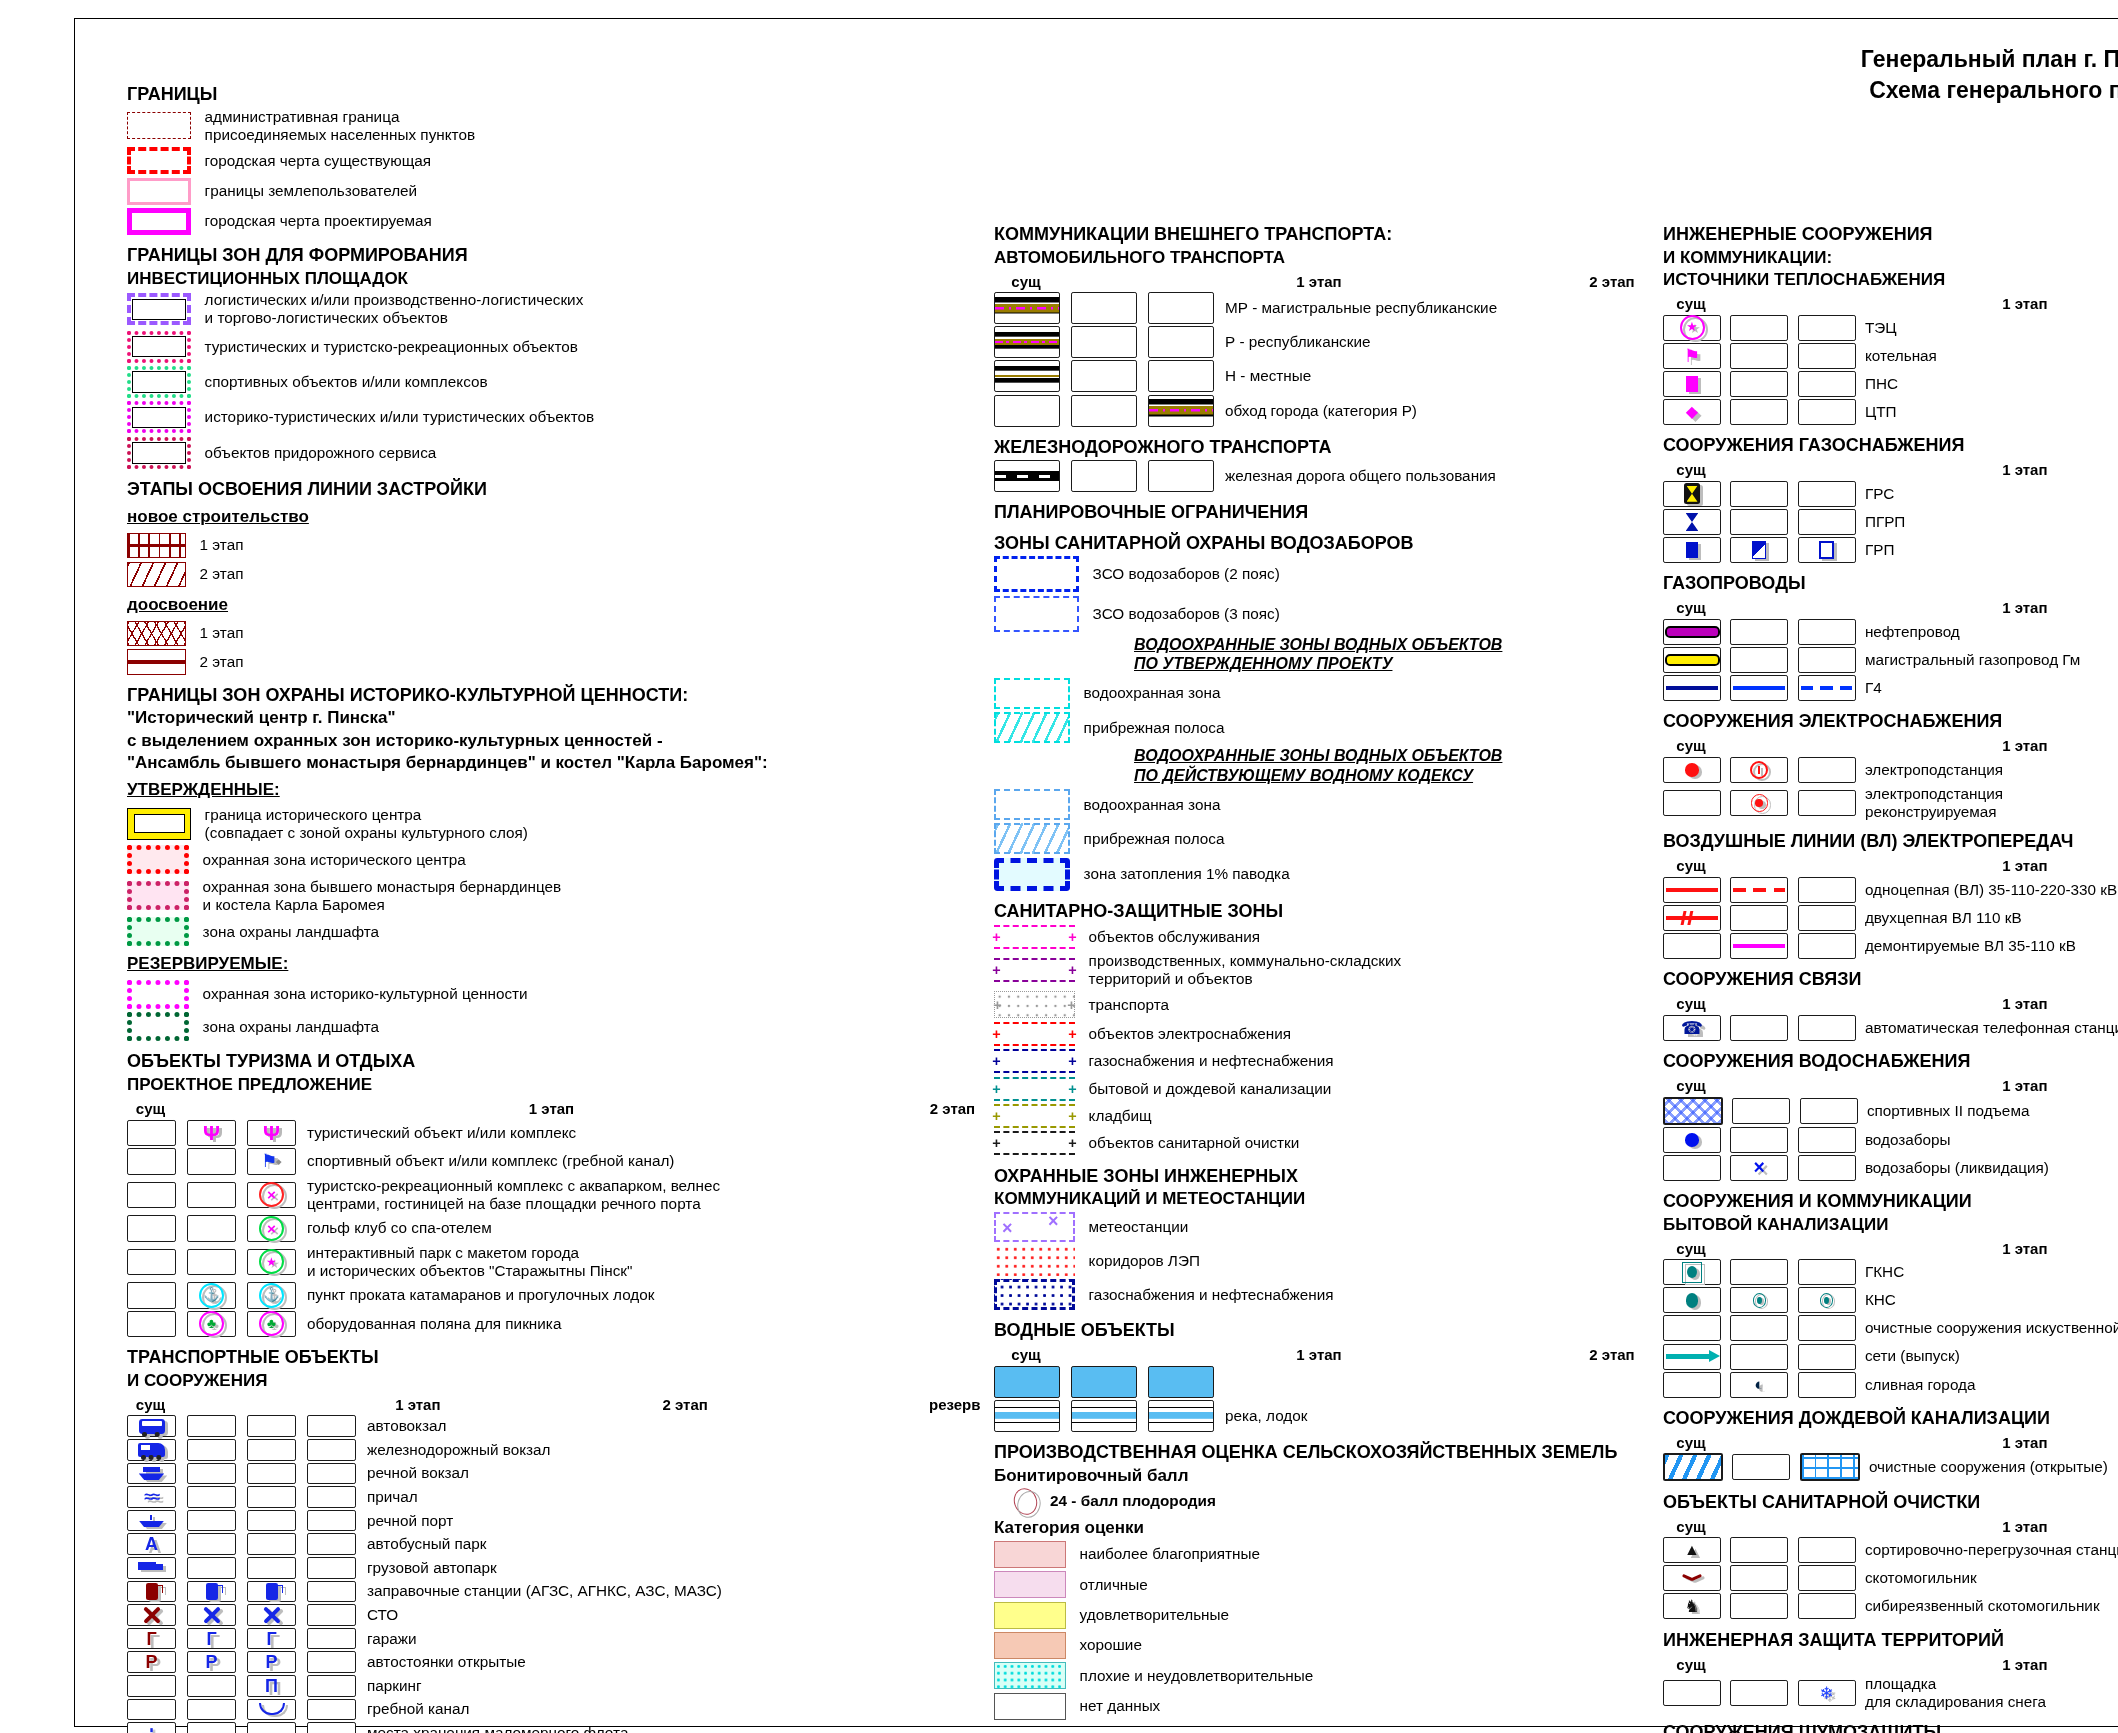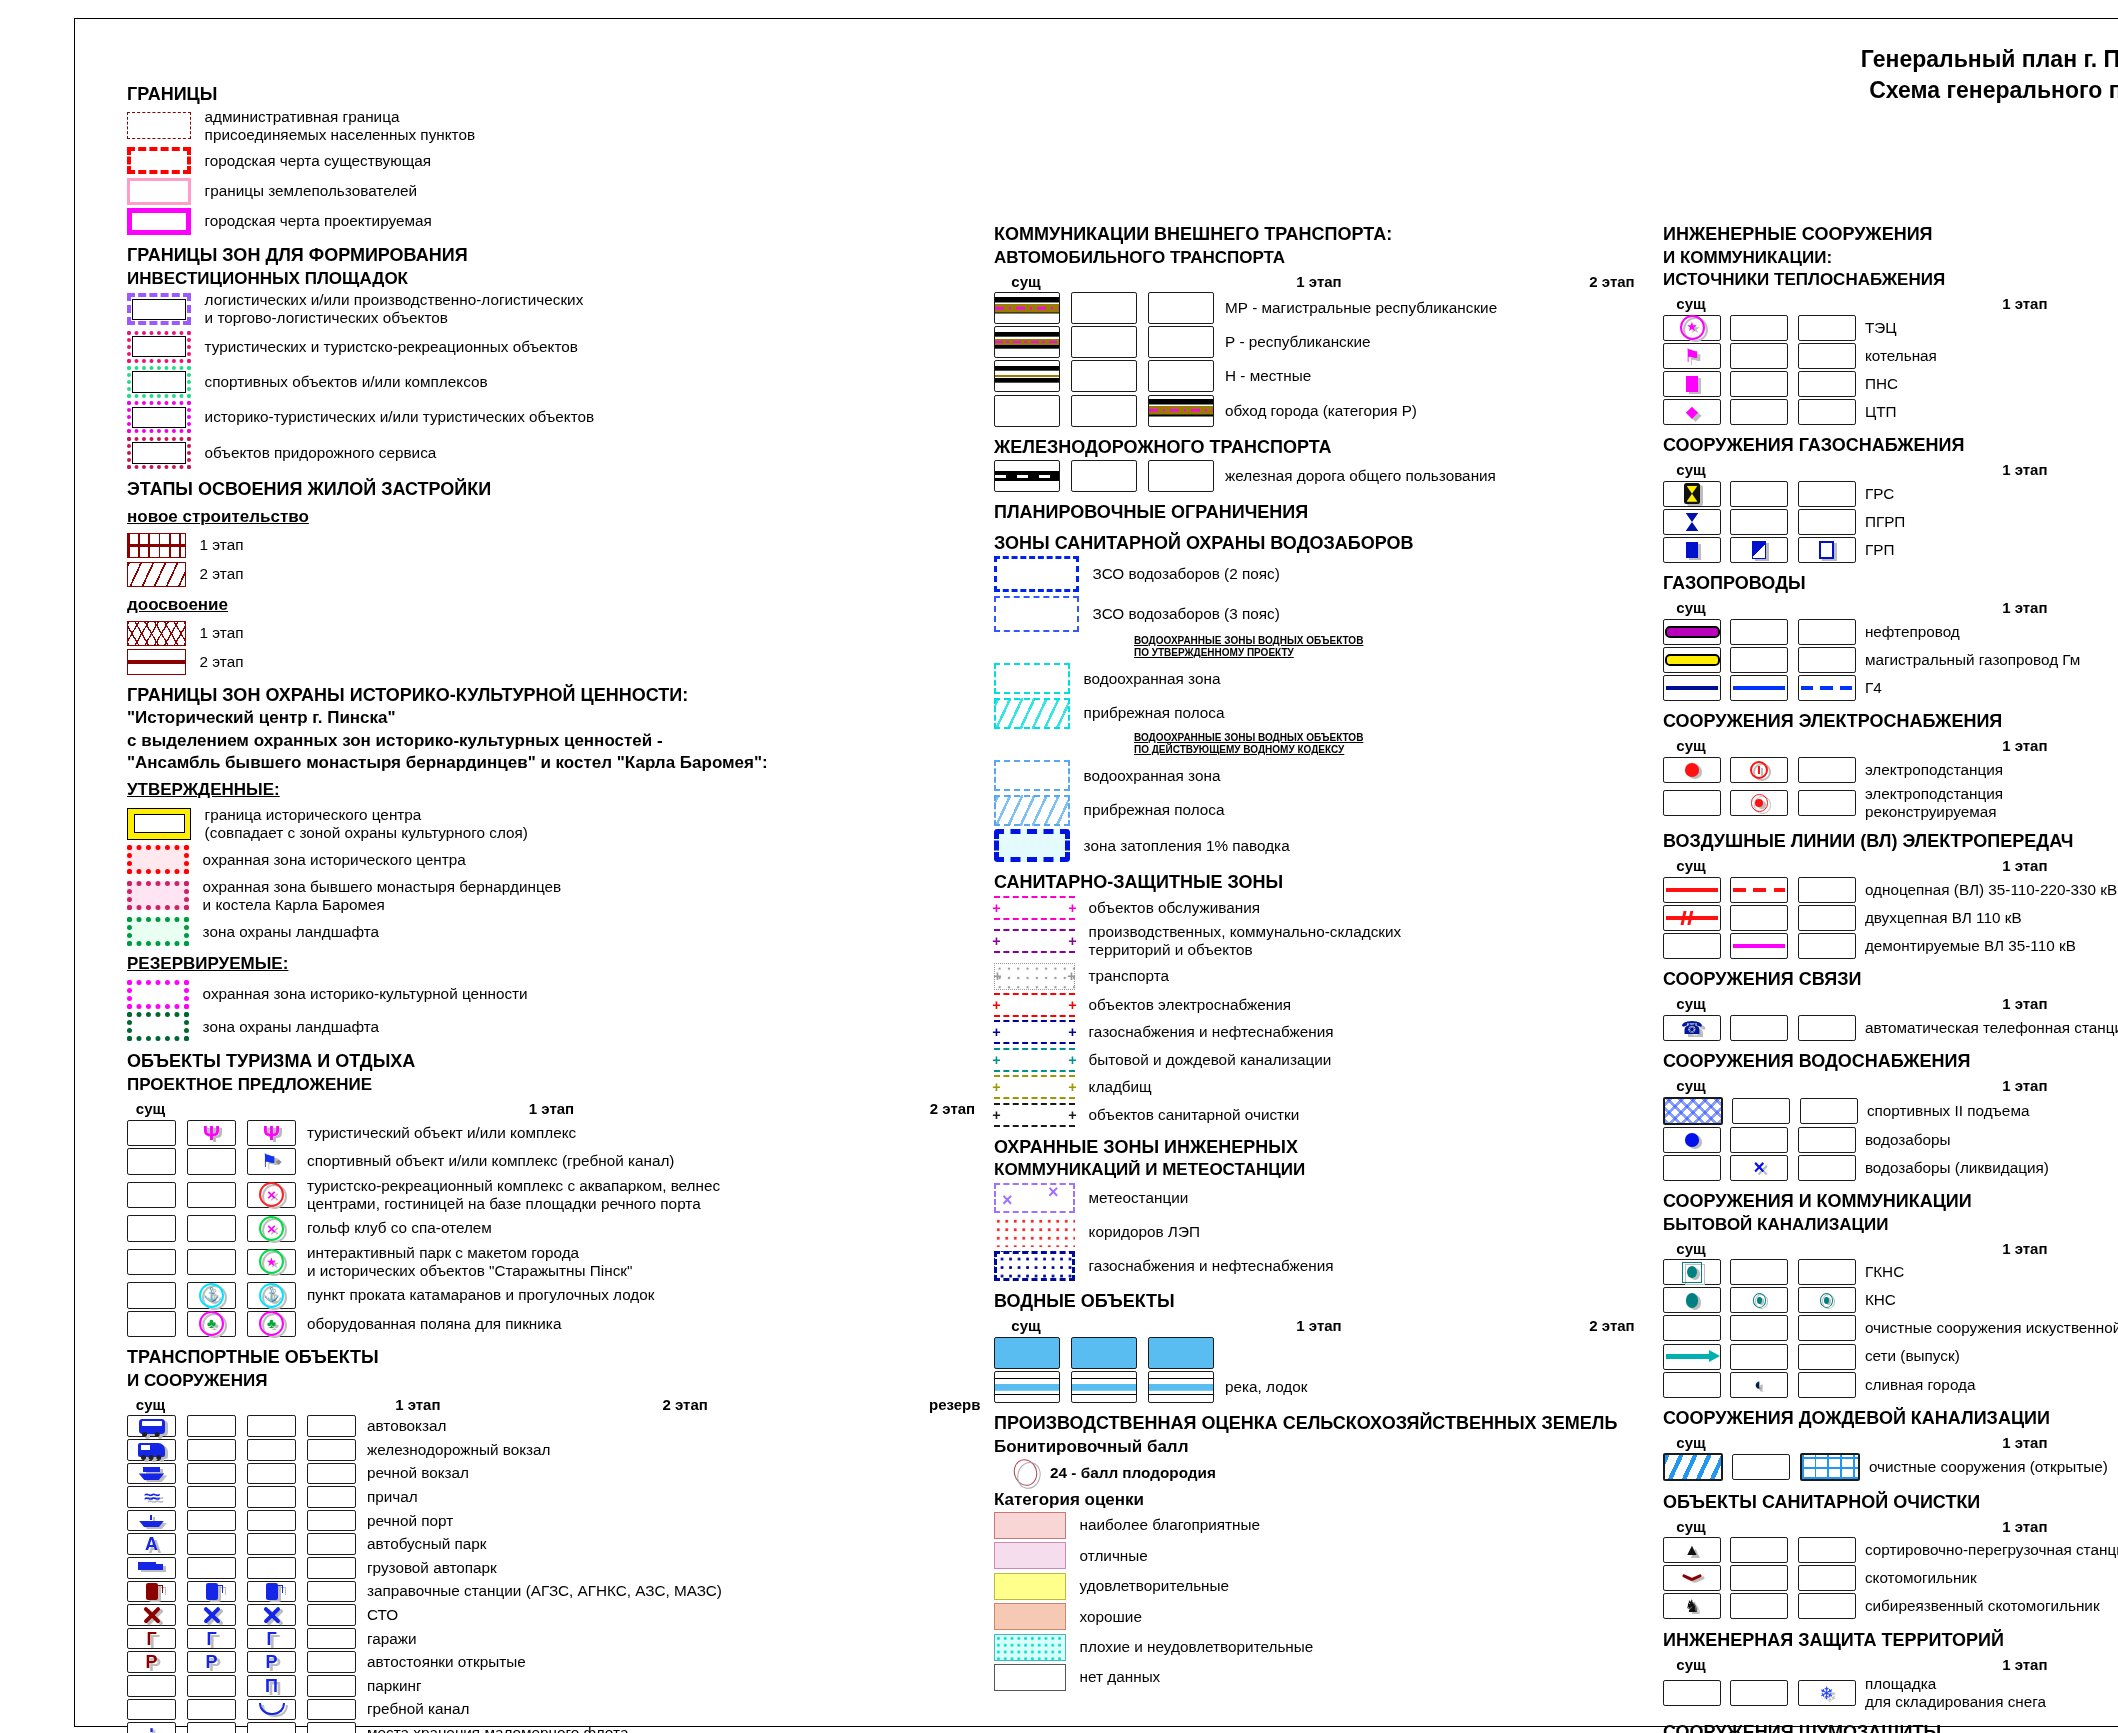--- a/index.html
+++ b/index.html
@@ -10,21 +10,21 @@
   
   .col{position:absolute;}
   .col-left{left:127px;top:74px;width:860px;}
   .col-middle{left:994px;top:214px;width:661px;}
   .col-right{left:1663px;top:214px;width:733px;}
 
   .h{font-size:18px;font-weight:bold;margin:10.2px 0 3.4px;line-height:1.12;}
   .h2{font-size:17px;font-weight:bold;margin:0 0 3.4px;line-height:1.12;}
   .u{font-size:17px;font-weight:bold;text-decoration:underline;margin:7.6px 0 6px;}
   .u2wrap{margin:3.4px 0 4.2px 140px;}
-  .u2line{display:block;font-size:10px;font-weight:bold;text-decoration:underline;line-height:1.2;}
+  .u2line{display:block;font-size:16px;font-weight:bold;text-decoration:underline;line-height:1.2;font-style:italic;}
   .cap{display:flex;margin:6px 0 2.5px;justify-content:space-between;}
   .capcell{font-size:15px;font-weight:bold;text-align:center;flex:none;}
   .col-left .capcell{width:47px;margin-right:11px;}
   .col-middle .capcell{width:64px;margin-right:11px;}
   .col-right .capcell{width:56px;margin-right:9.3px;}
 
   .row{display:flex;align-items:center;margin:2.1px 0;}
   .cell{border:1.3px solid #1a1a1a;border-radius:2.1px;background:#fff;flex:none;
         display:flex;align-items:center;justify-content:center;position:relative;}
   .col-left .cell{width:47px;height:19.5px;margin-right:11px;}
@@ -343,21 +343,21 @@
         <div class="lbl">
           <span>историко-туристических и/или туристических объектов</span>
         </div>
       </div>
       <div class="leg">
         <span class="sw sw-inv-roadside"></span>
         <div class="lbl">
           <span>объектов придорожного сервиса</span>
         </div>
       </div>
-      <div class="h">ЭТАПЫ ОСВОЕНИЯ ЖИЛОЙ ЗАСТРОЙКИ</div>
+      <div class="h">ЭТАПЫ ОСВОЕНИЯ ЛИНИИ ЗАСТРОЙКИ</div>
       <div class="u">новое строительство</div>
       <div class="leg">
         <span class="sw sw-hatch-vert"></span>
         <div class="lbl">
           <span>1 этап</span>
         </div>
       </div>
       <div class="leg">
         <span class="sw sw-hatch-diag"></span>
         <div class="lbl">

